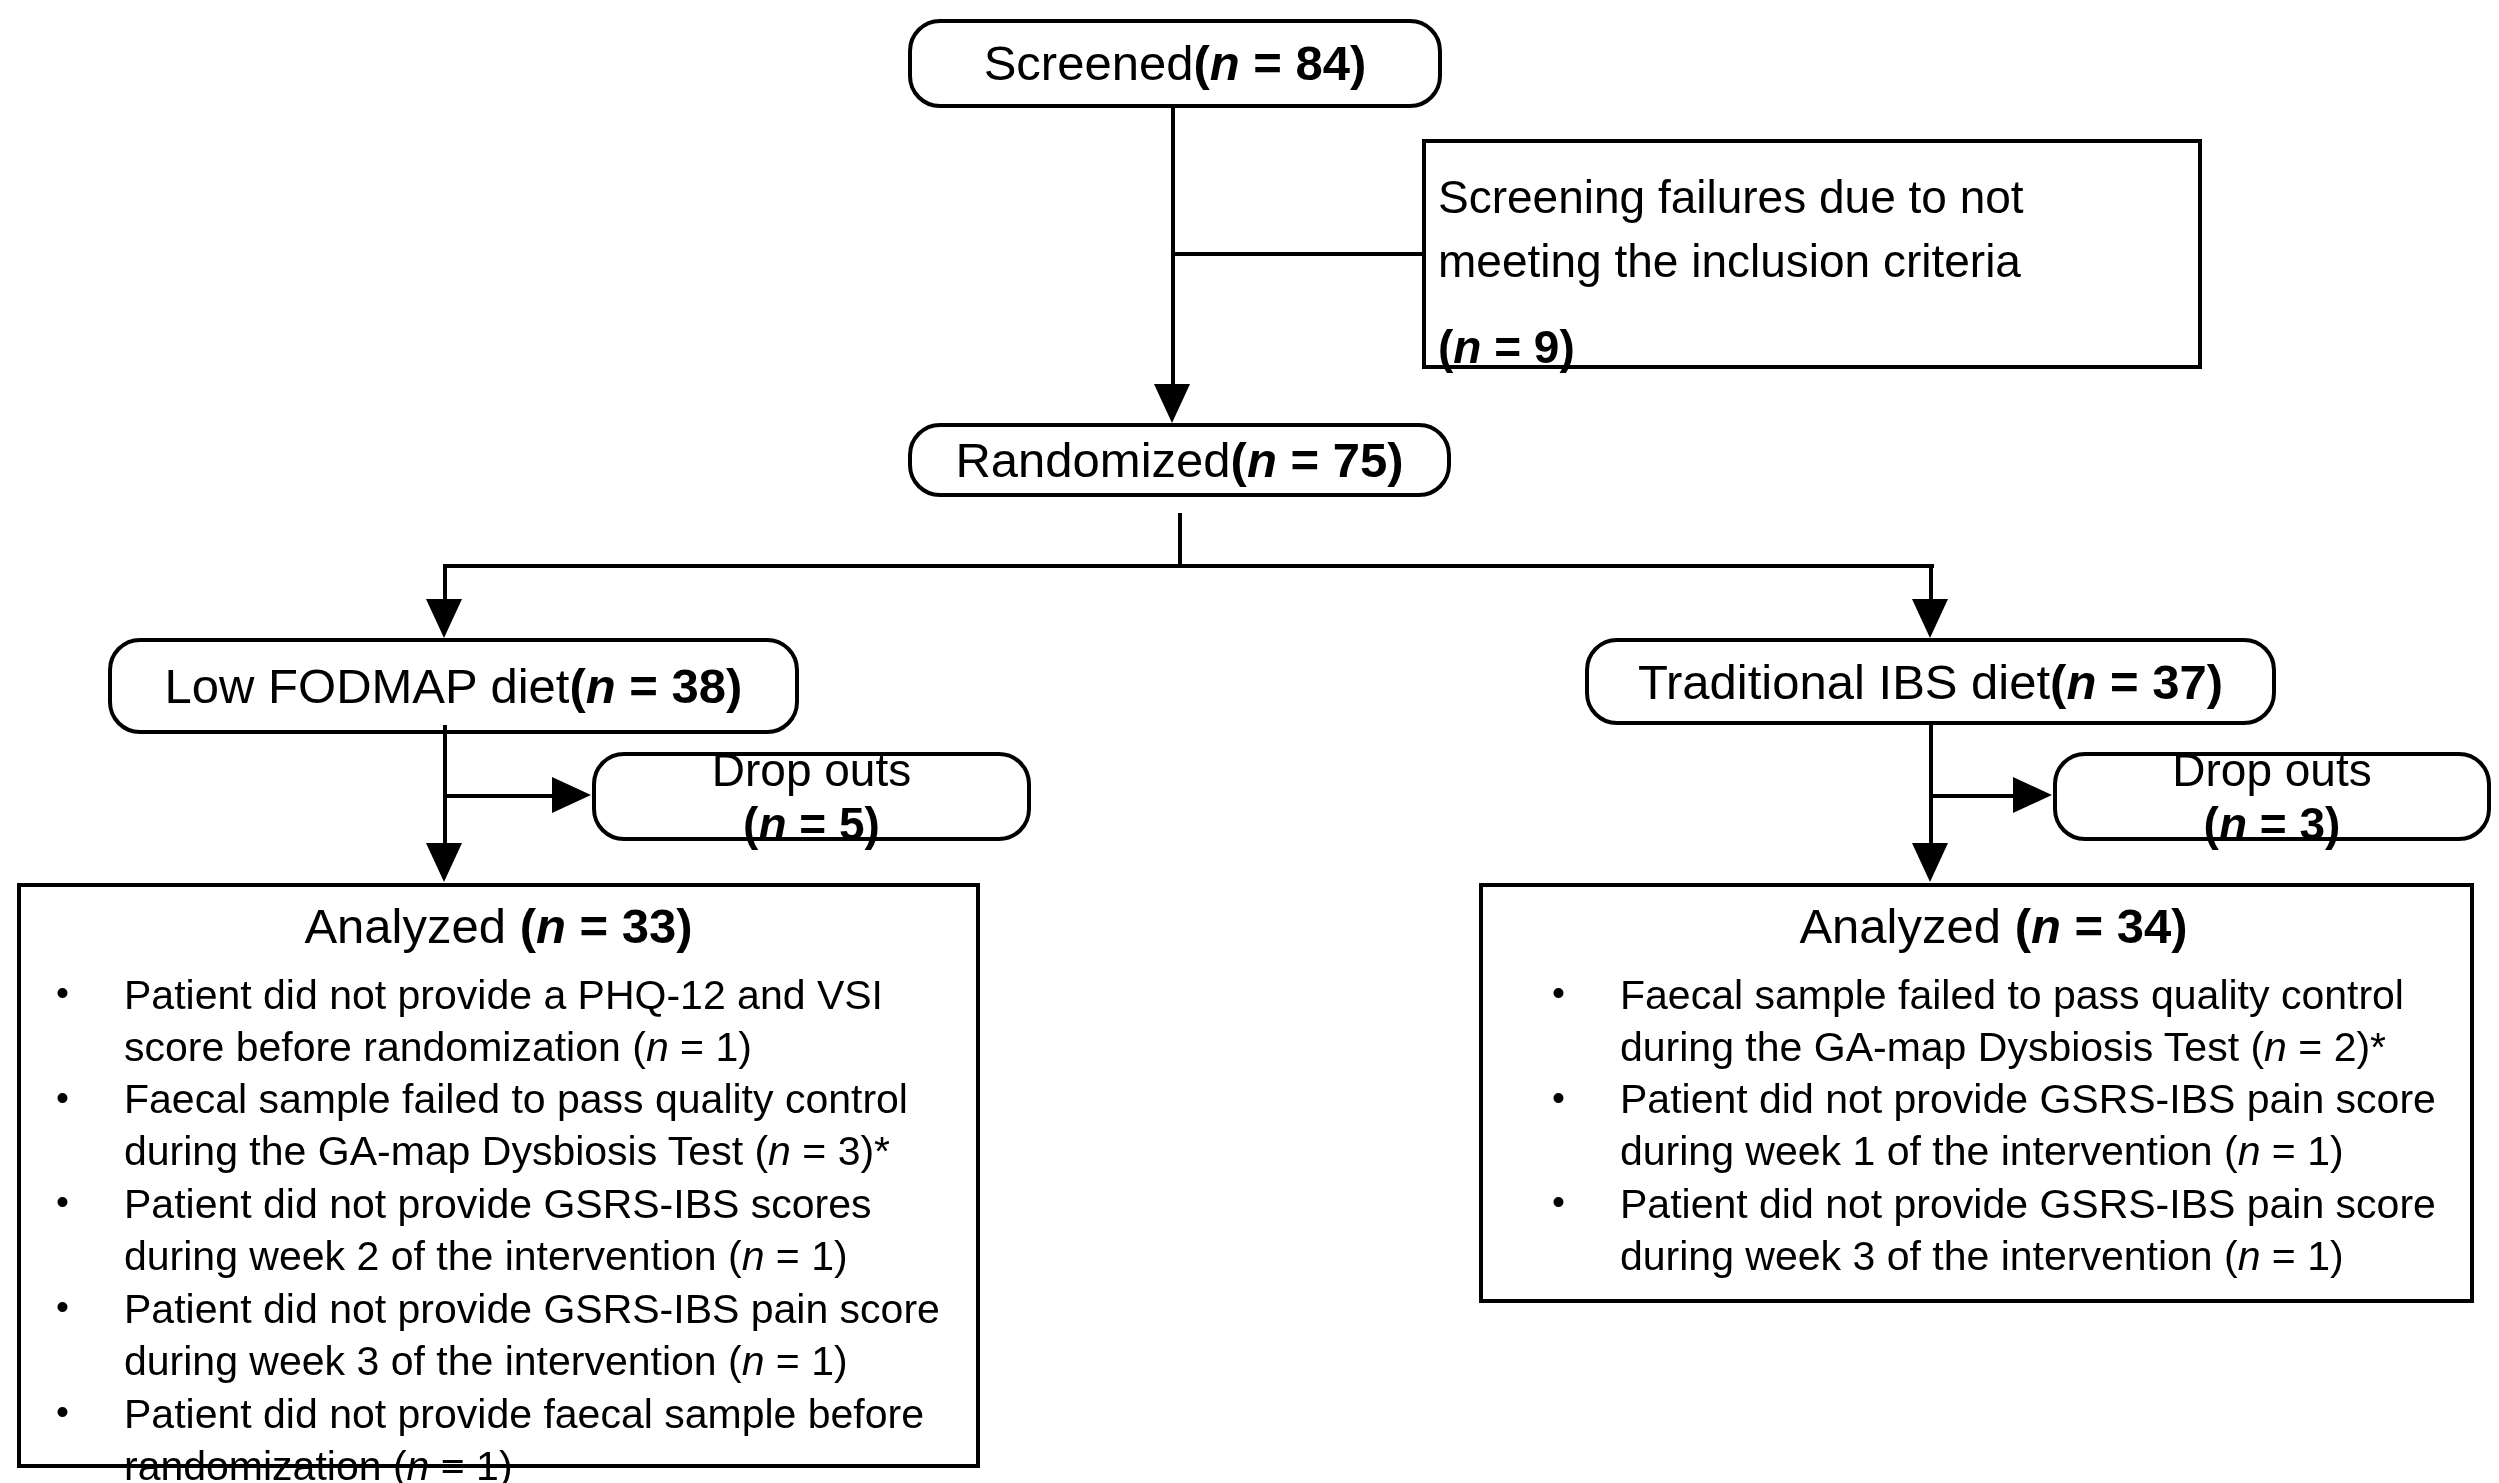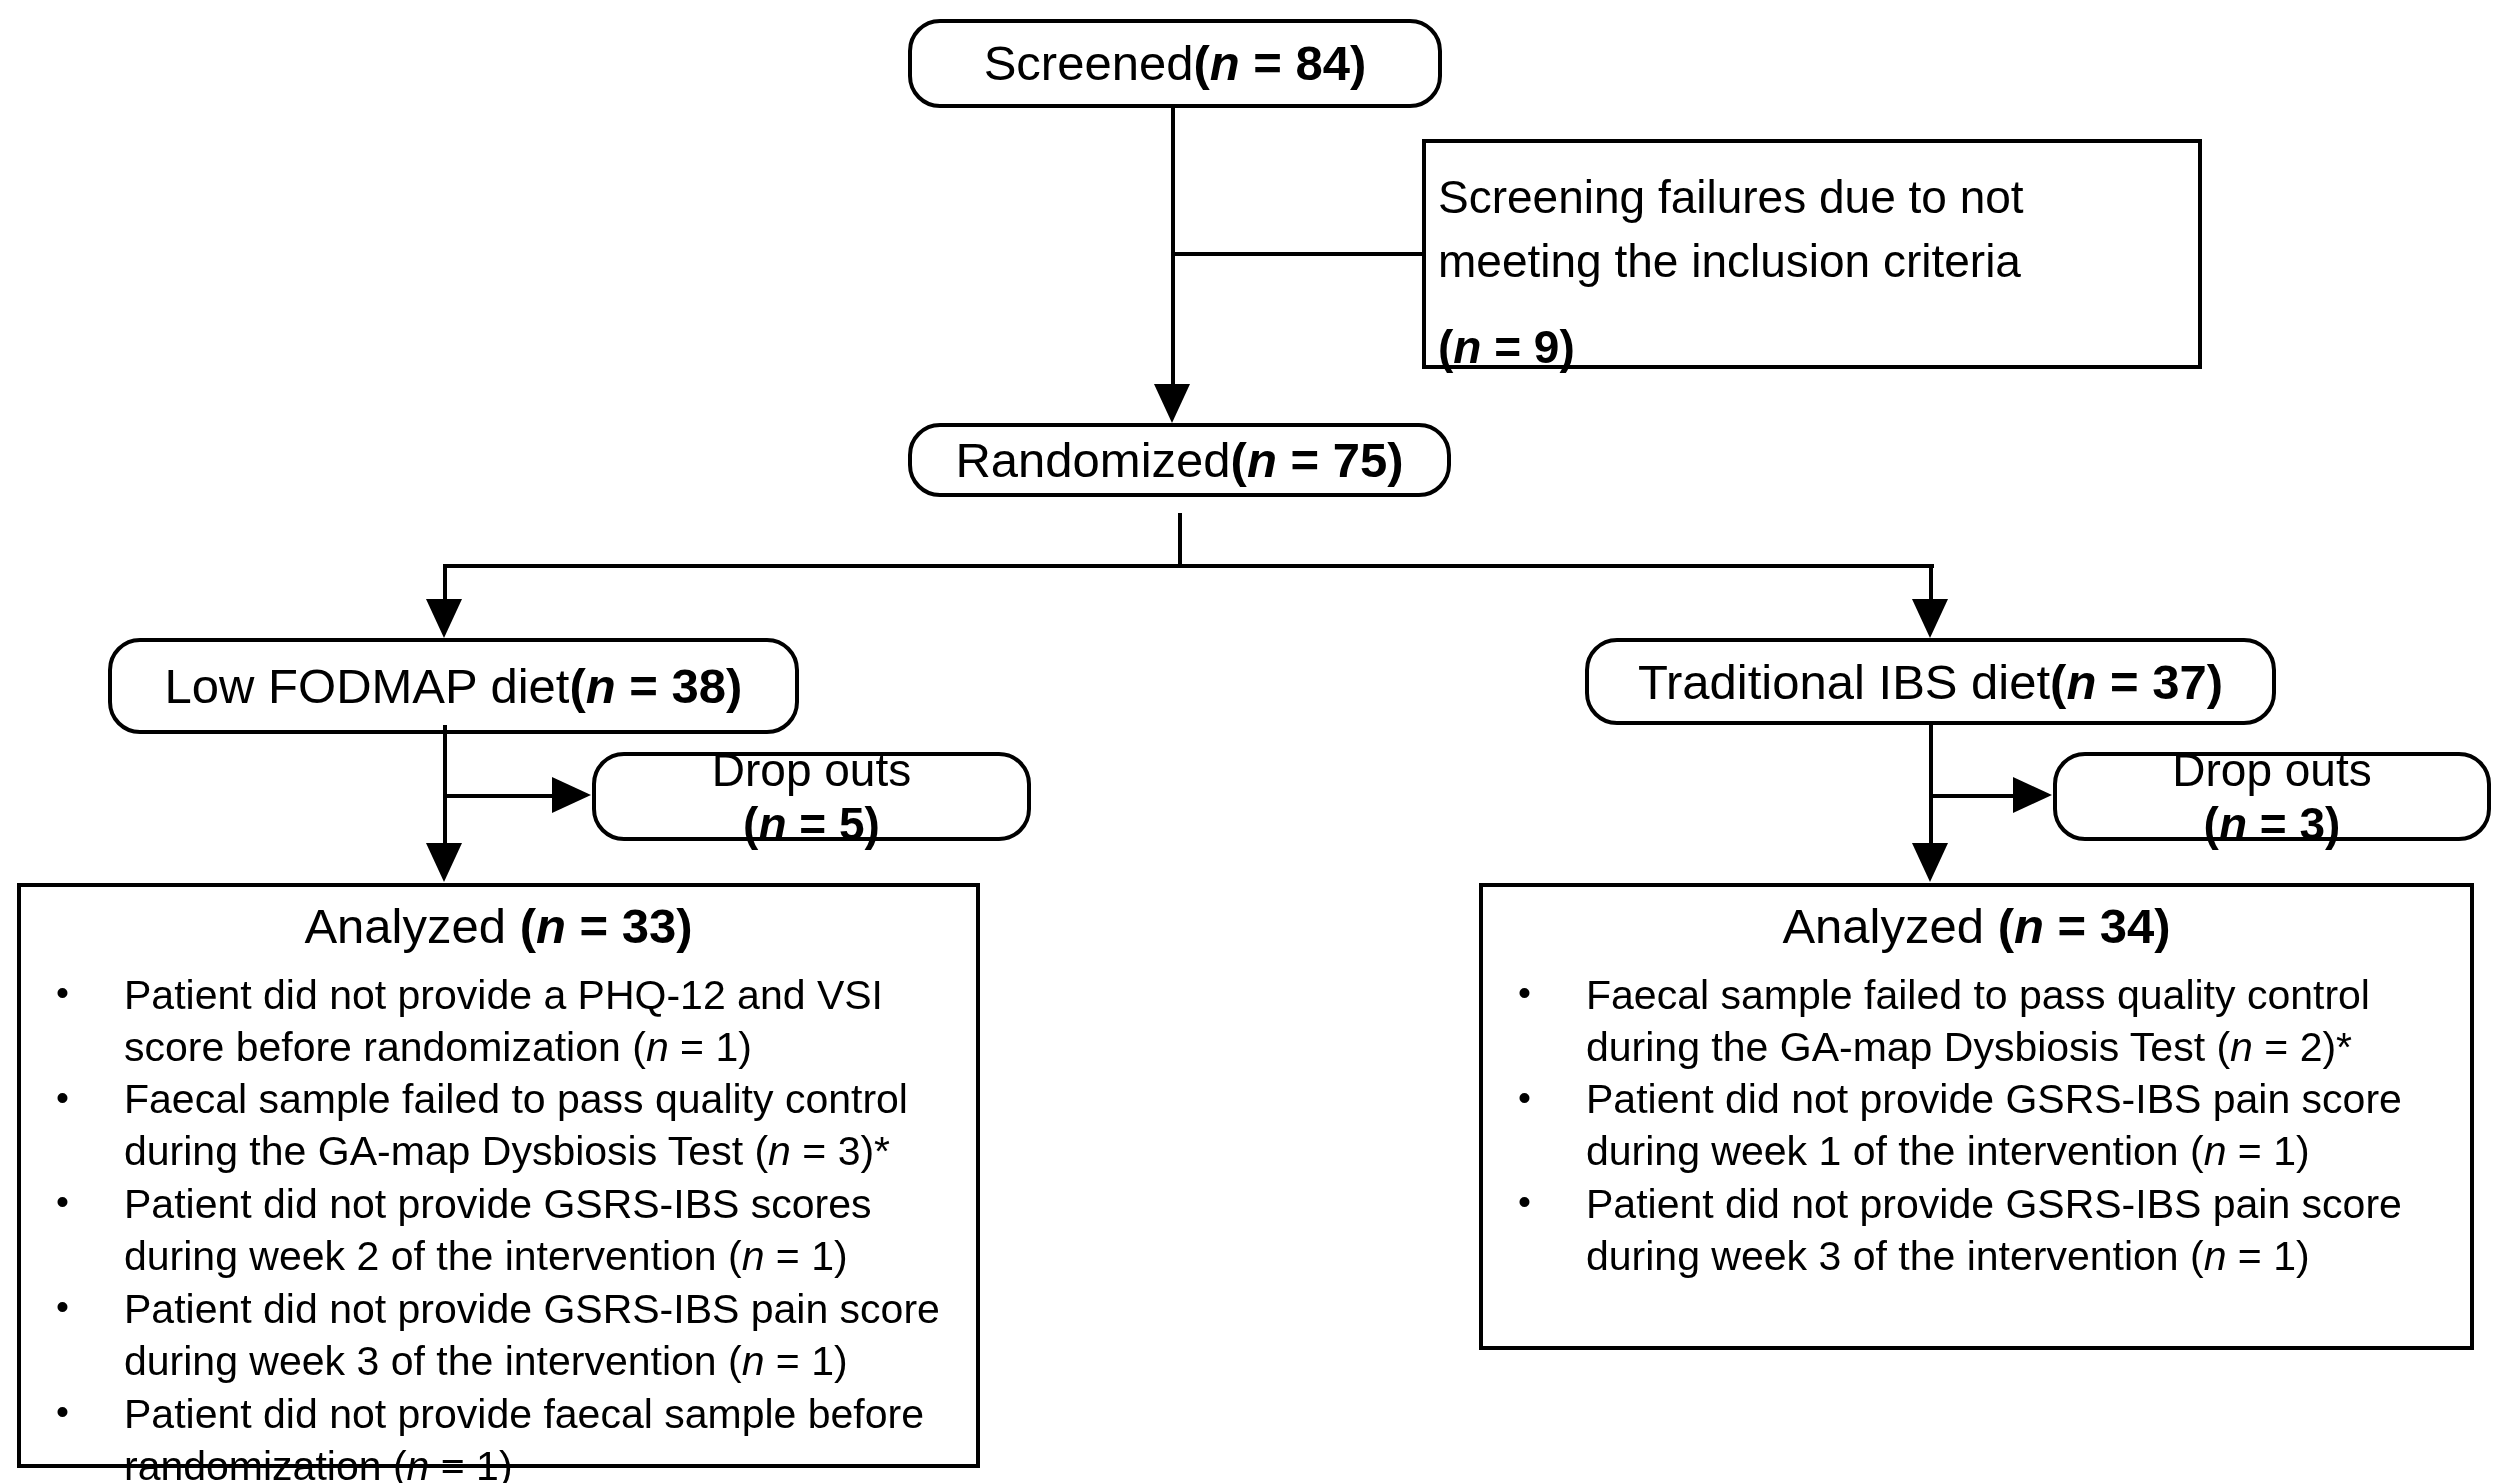--- a/index.html
+++ b/index.html
@@ -107,21 +107,21 @@
     </div>
     <ul class="an-list" id="analyzed-left-list">
         <li><span class="blt">•</span><span>Patient did not provide a PHQ-12 and VSI</span><br><span>score before randomization (</span><i>n</i><span> = 1)</span></li>
         <li><span class="blt">•</span><span>Faecal sample failed to pass quality control</span><br><span>during the GA-map Dysbiosis Test (</span><i>n</i><span> = 3)*</span></li>
         <li><span class="blt">•</span><span>Patient did not provide GSRS-IBS scores</span><br><span>during week 2 of the intervention (</span><i>n</i><span> = 1)</span></li>
         <li><span class="blt">•</span><span>Patient did not provide GSRS-IBS pain score</span><br><span>during week 3 of the intervention (</span><i>n</i><span> = 1)</span></li>
         <li><span class="blt">•</span><span>Patient did not provide faecal sample before</span><br><span>randomization (</span><i>n</i><span> = 1)</span></li>
       </ul>
   </div>
 
-  <div class="box analyzed" style="left:1479px;top:883px;width:995px;height:467px;">
+  <div class="box analyzed" style="left:1479px;top:883px;width:995px;height:420px;padding-left:34px;">
     <div class="an-title">
       <span>Analyzed </span><span class="nb"><span>(</span><i>n</i><span> = 34)</span></span>
     </div>
     <ul class="an-list" id="analyzed-right-list">
         <li><span class="blt">•</span><span>Faecal sample failed to pass quality control</span><br><span>during the GA-map Dysbiosis Test (</span><i>n</i><span> = 2)*</span></li>
         <li><span class="blt">•</span><span>Patient did not provide GSRS-IBS pain score</span><br><span>during week 1 of the intervention (</span><i>n</i><span> = 1)</span></li>
         <li><span class="blt">•</span><span>Patient did not provide GSRS-IBS pain score</span><br><span>during week 3 of the intervention (</span><i>n</i><span> = 1)</span></li>
       </ul>
   </div>
 

